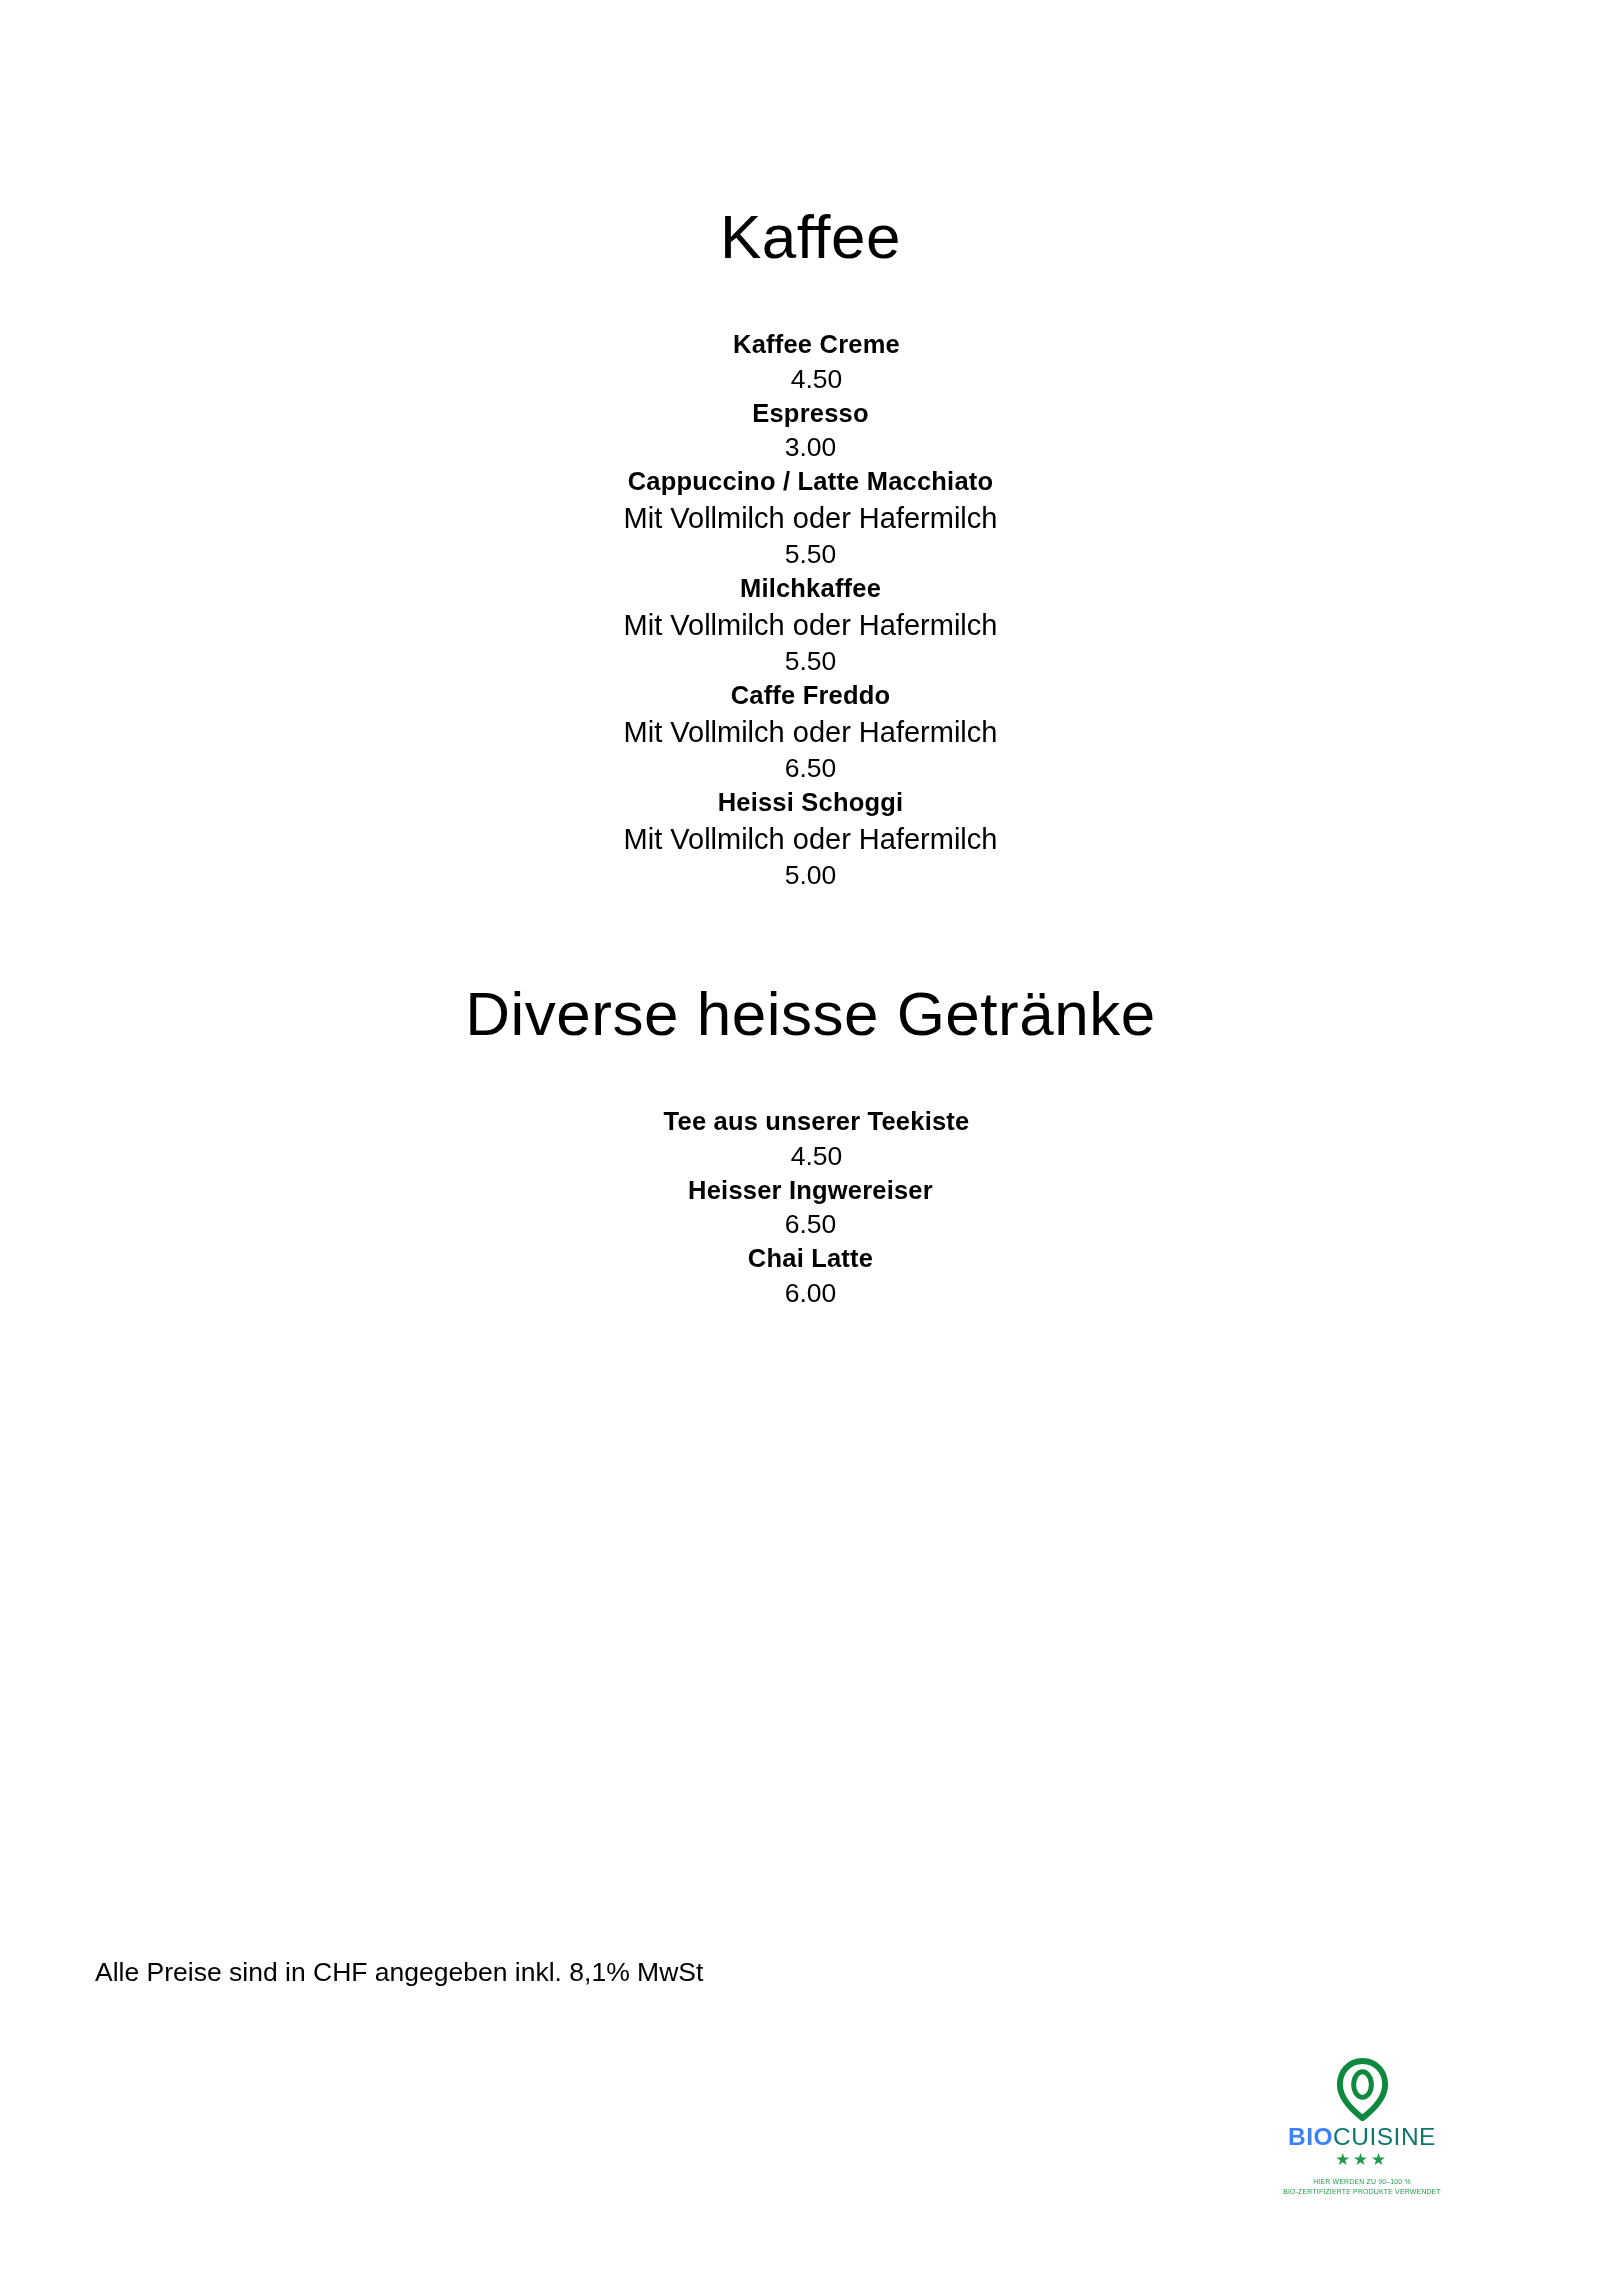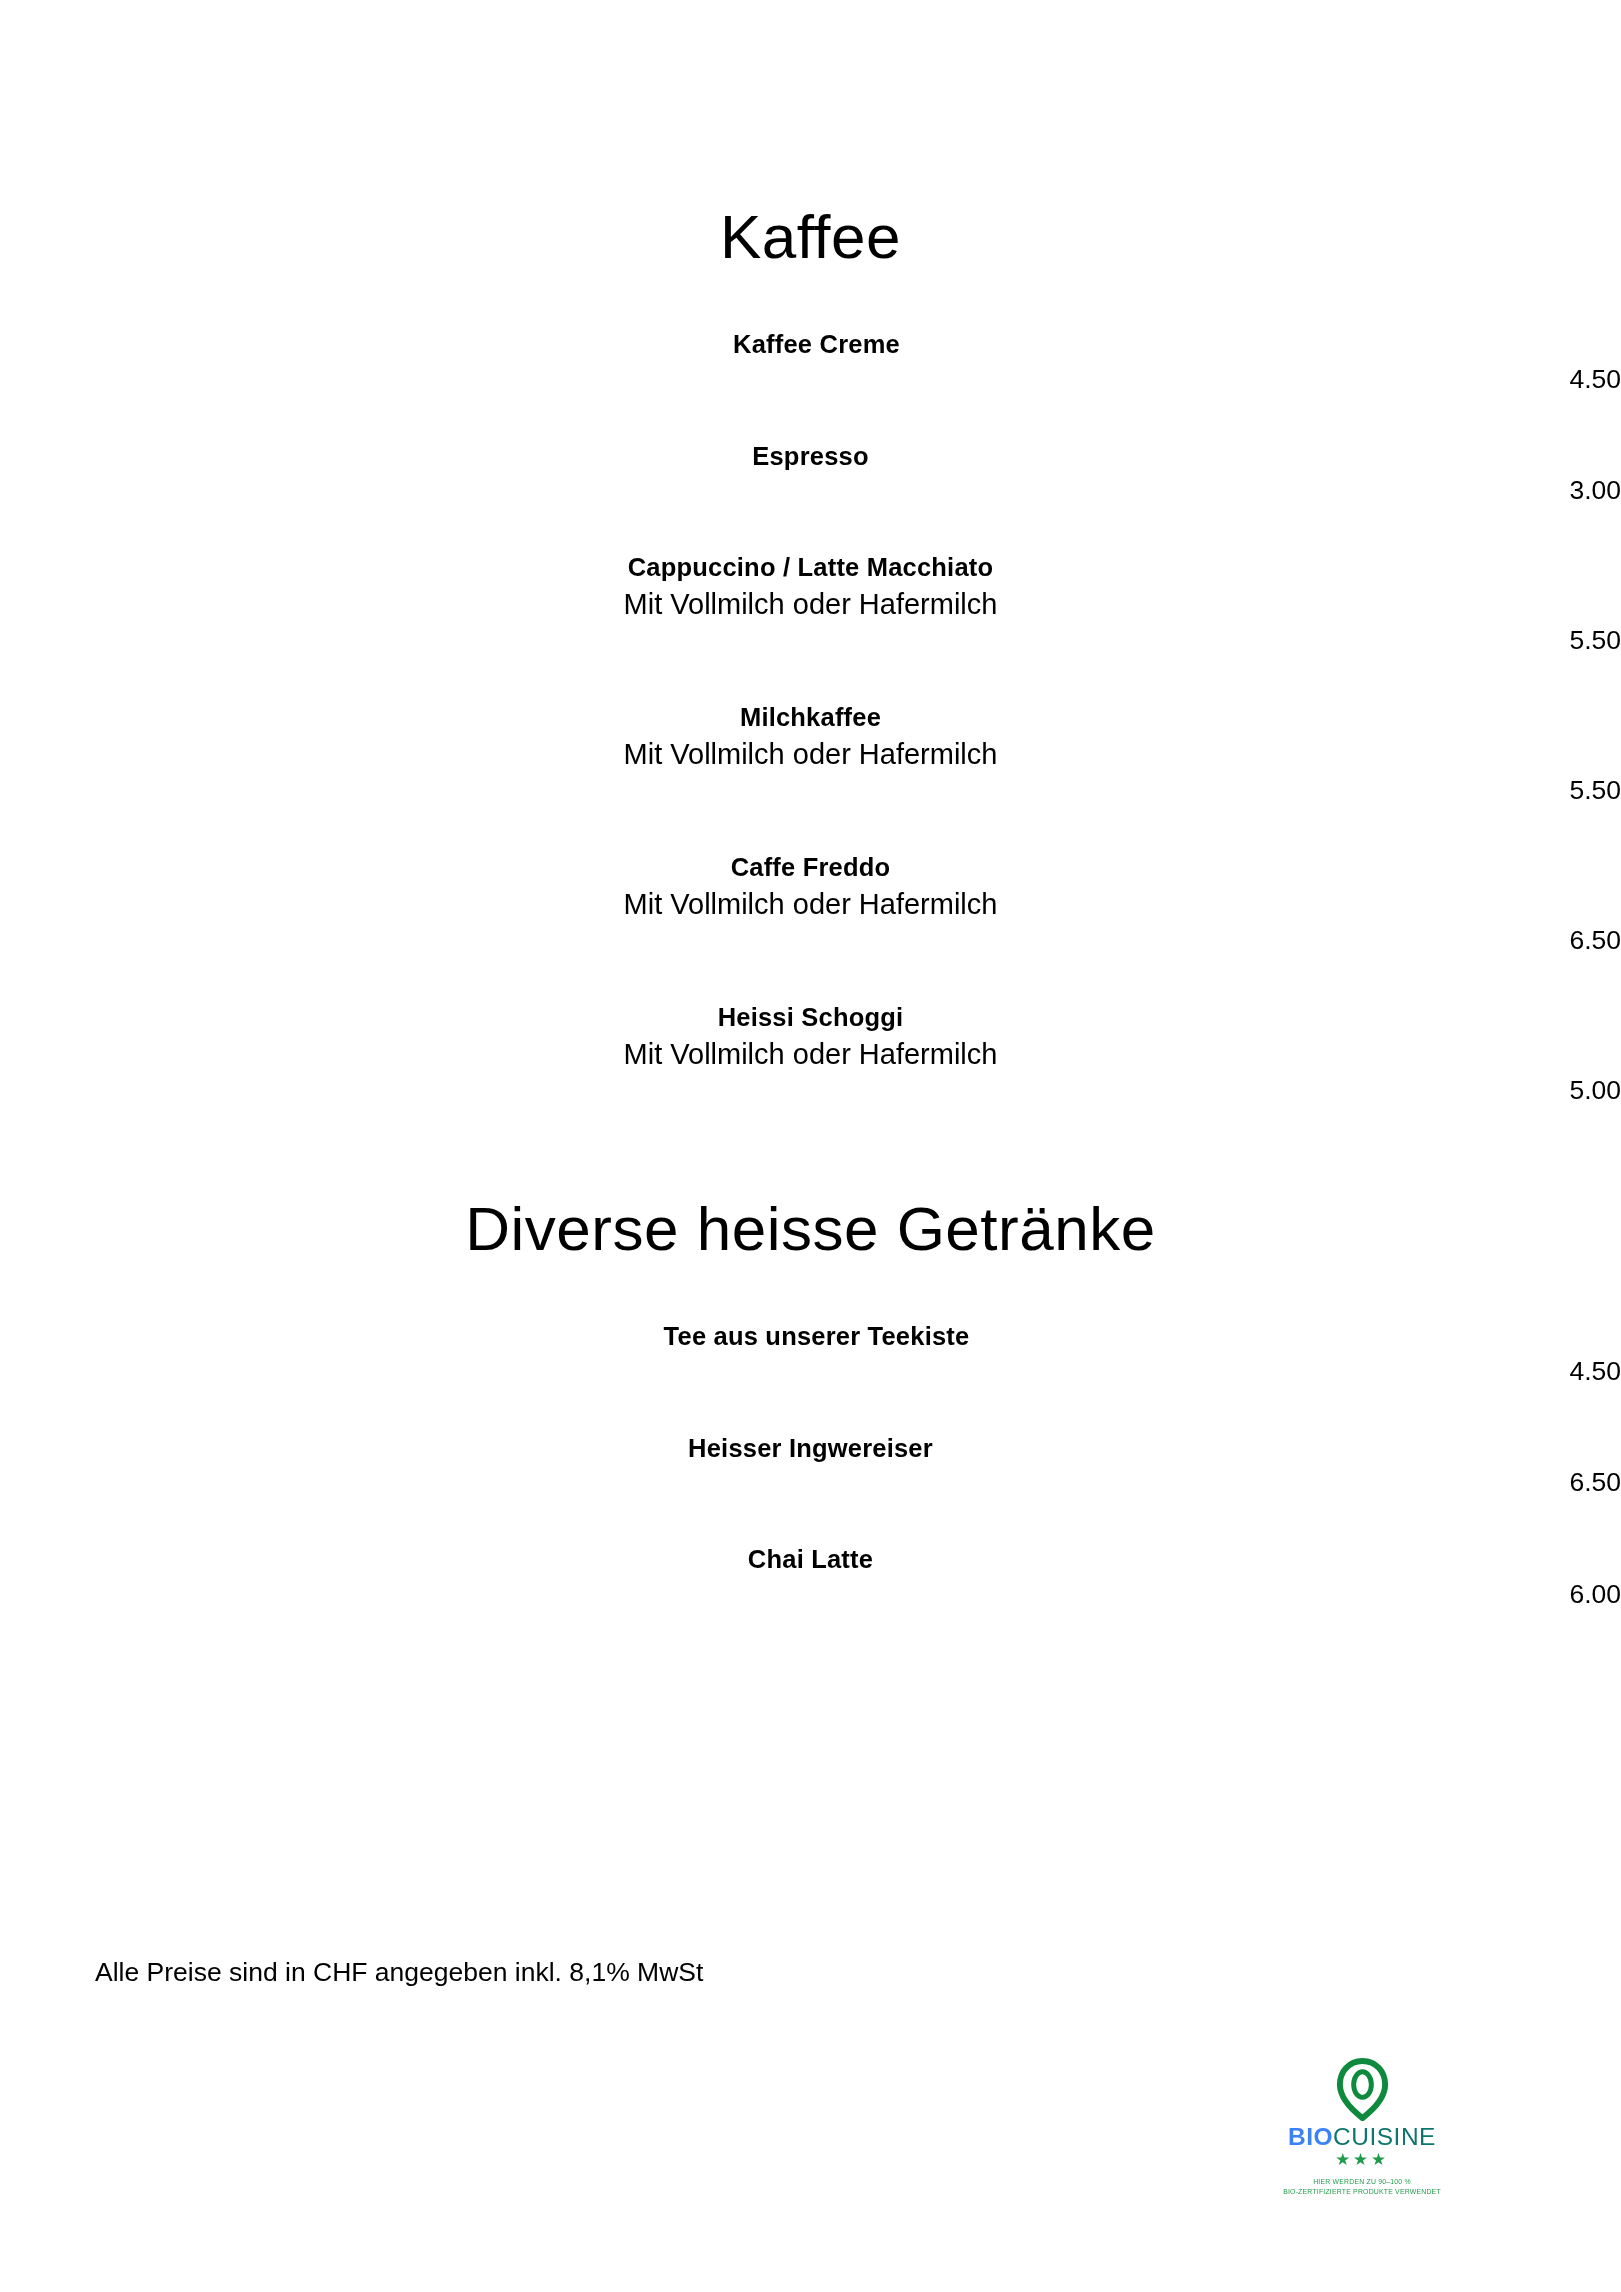--- a/index.html
+++ b/index.html
@@ -45,42 +45,40 @@
   .section-2-title {
     padding-top: 51px;
   }
   .items {
     margin: 0;
     padding: 0;
     list-style: none;
   }
   .item {
     text-align: center;
-    margin-top: 43px;
   }
   .item:first-child {
     margin-top: 59px;
     padding-left: 12px;
   }
   .item-name {
     font-size: 25.5px;
     font-weight: bold;
     line-height: 1.32;
     letter-spacing: 0.2px;
   }
   .item-desc {
     font-size: 29px;
     font-weight: normal;
     line-height: 1.32;
   }
   .item-price {
     font-size: 26.5px;
     font-weight: normal;
     line-height: 1.32;
-    text-align: right;
   }
   .spacer-after-section1 {
     height: 37px;
   }
   .footer-note {
     position: absolute;
     left: 95px;
     top: 1955px;
     font-size: 26.5px;
     line-height: 1.3;

